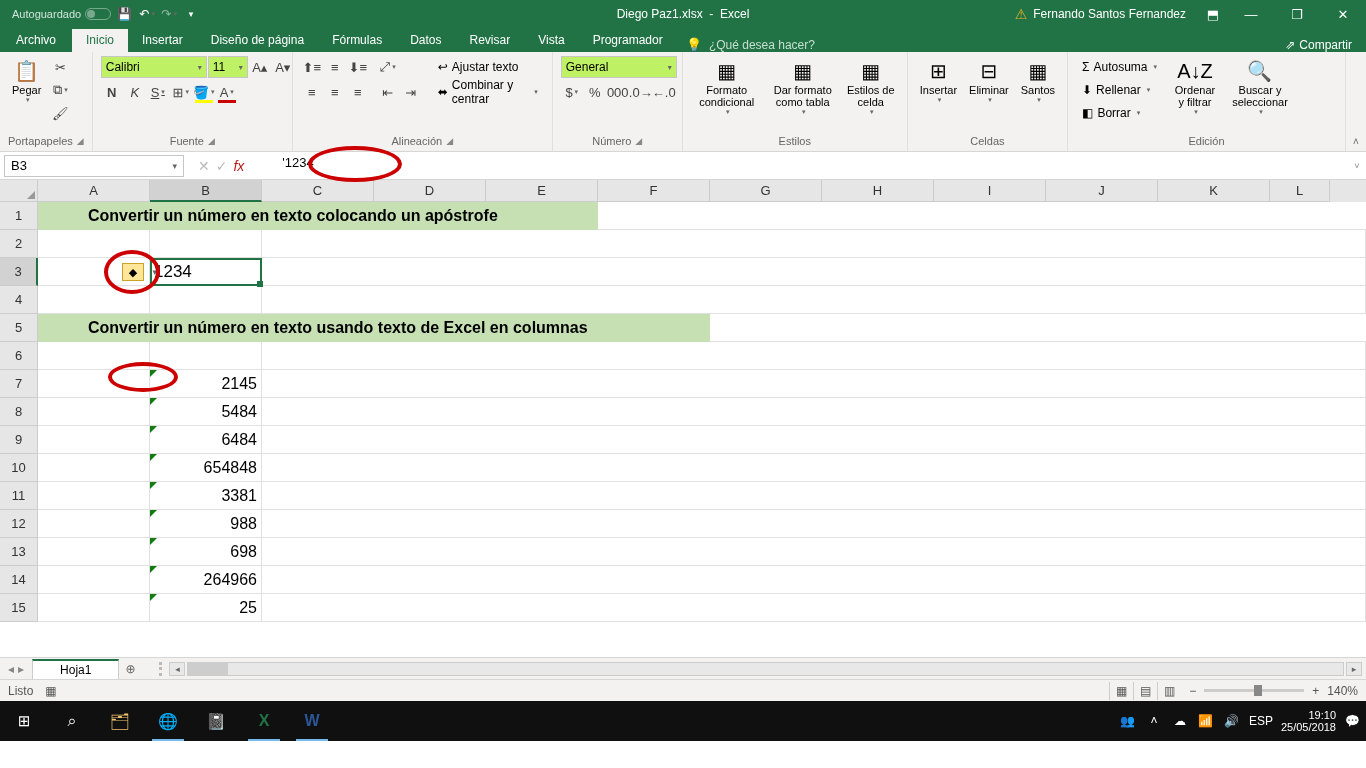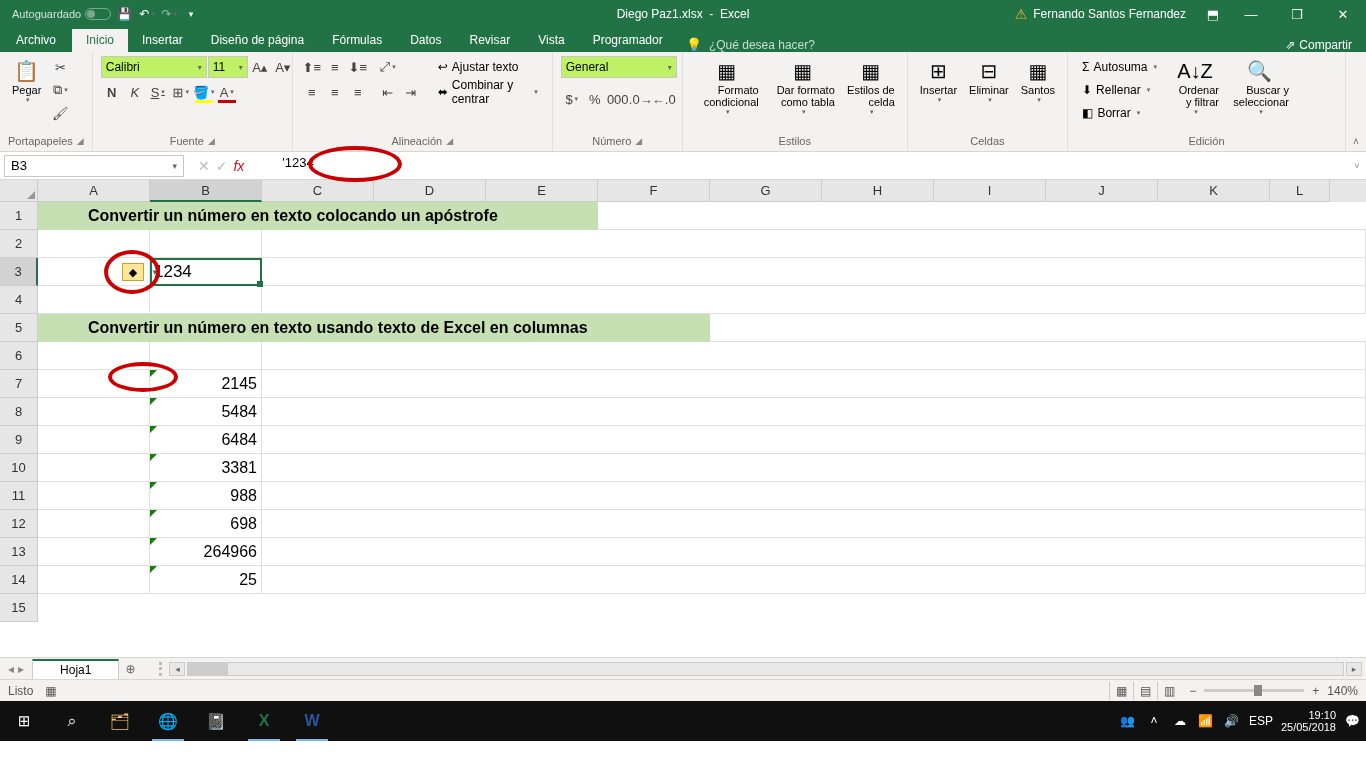--- a/index.html
+++ b/index.html
@@ -29,21 +29,21 @@
 .share-btn { margin-left: auto; padding: 0 14px; display: flex; align-items: center; gap: 4px; color: #fff; font-size: 12px; }
 
 
 .ribbon { height: 100px; background: #f3f2f1; border-bottom: 1px solid #d6d6d6; display: flex; }
 .rgroup { border-right: 1px solid #e1dfdd; padding: 4px 8px 2px; display: flex; flex-direction: column; }
 .rgroup-body { flex: 1; display: flex; align-items: flex-start; gap: 4px; }
 .rgroup-label { height: 16px; font-size: 11px; color: #666; text-align: center; display: flex; align-items: center; justify-content: center; gap: 4px; }
 .rgroup-label .launcher { font-size: 9px; color: #888; }
 .big-btn { display: flex; flex-direction: column; align-items: center; justify-content: center; padding: 2px 4px; font-size: 11px; }
 .big-btn .icon { font-size: 20px; height: 26px; display: flex; align-items: center; }
-.big-btn .lbl { font-size: 11px; line-height: 1.1; text-align: right; }
+.big-btn .lbl { font-size: 11px; line-height: 1.1; text-align: center; }
 .small-btn { width: 22px; height: 22px; display: inline-flex; align-items: center; justify-content: center; font-size: 13px; color: #444; }
 .col { display: flex; flex-direction: column; gap: 1px; }
 .row { display: flex; align-items: center; gap: 1px; }
 .combo { height: 22px; border: 1px solid #c8c6c4; background: #bef264; font-size: 12px; padding: 0 4px; display: flex; align-items: center; gap: 6px; }
 .combo .arr { font-size: 8px; color: #666; margin-left: auto; }
 .bold { font-weight: bold; }
 .italic { font-style: italic; }
 .underline { text-decoration: underline; }
 .wide-btn { height: 22px; display: flex; align-items: center; gap: 4px; padding: 0 6px; font-size: 12px; }
 .drop-arr { font-size: 7px; color: #666; margin-left: 2px; }
@@ -247,21 +247,21 @@
           </div>
       </div>
     </div>
     <div class="rgroup-label">
         <span>Alineación</span>
         <span class="launcher">◢</span>
       </div>
   </div>
 
   <div class="rgroup" style="width:130px">
-    <div class="rgroup-body col" style="gap:10px">
+    <div class="rgroup-body col" style="gap:3px">
       <div class="combo" style="width:116px">
           <span>General</span>
           <span class="arr">▾</span>
         </div>
       <div class="row">
         <span class="small-btn">$<span class="drop-arr">▾</span></span>
         <span class="small-btn">%</span>
         <span class="small-btn">000</span>
         <span class="small-btn">.0→</span>
         <span class="small-btn">←.0</span>
@@ -464,20 +464,28 @@
         <div class="cell cw-B right">
           <span class="tri"></span>
           <span>6484</span>
         </div>
         <div class="cell" style="flex:1"></div>
       </div>
     <div class="cell-row">
         <div class="cell cw-A"></div>
         <div class="cell cw-B right">
           <span class="tri"></span>
+          <span>654848</span>
+        </div>
+        <div class="cell" style="flex:1"></div>
+      </div>
+    <div class="cell-row">
+        <div class="cell cw-A"></div>
+        <div class="cell cw-B right">
+          <span class="tri"></span>
           <span>3381</span>
         </div>
         <div class="cell" style="flex:1"></div>
       </div>
     <div class="cell-row">
         <div class="cell cw-A"></div>
         <div class="cell cw-B right">
           <span class="tri"></span>
           <span>988</span>
         </div>

